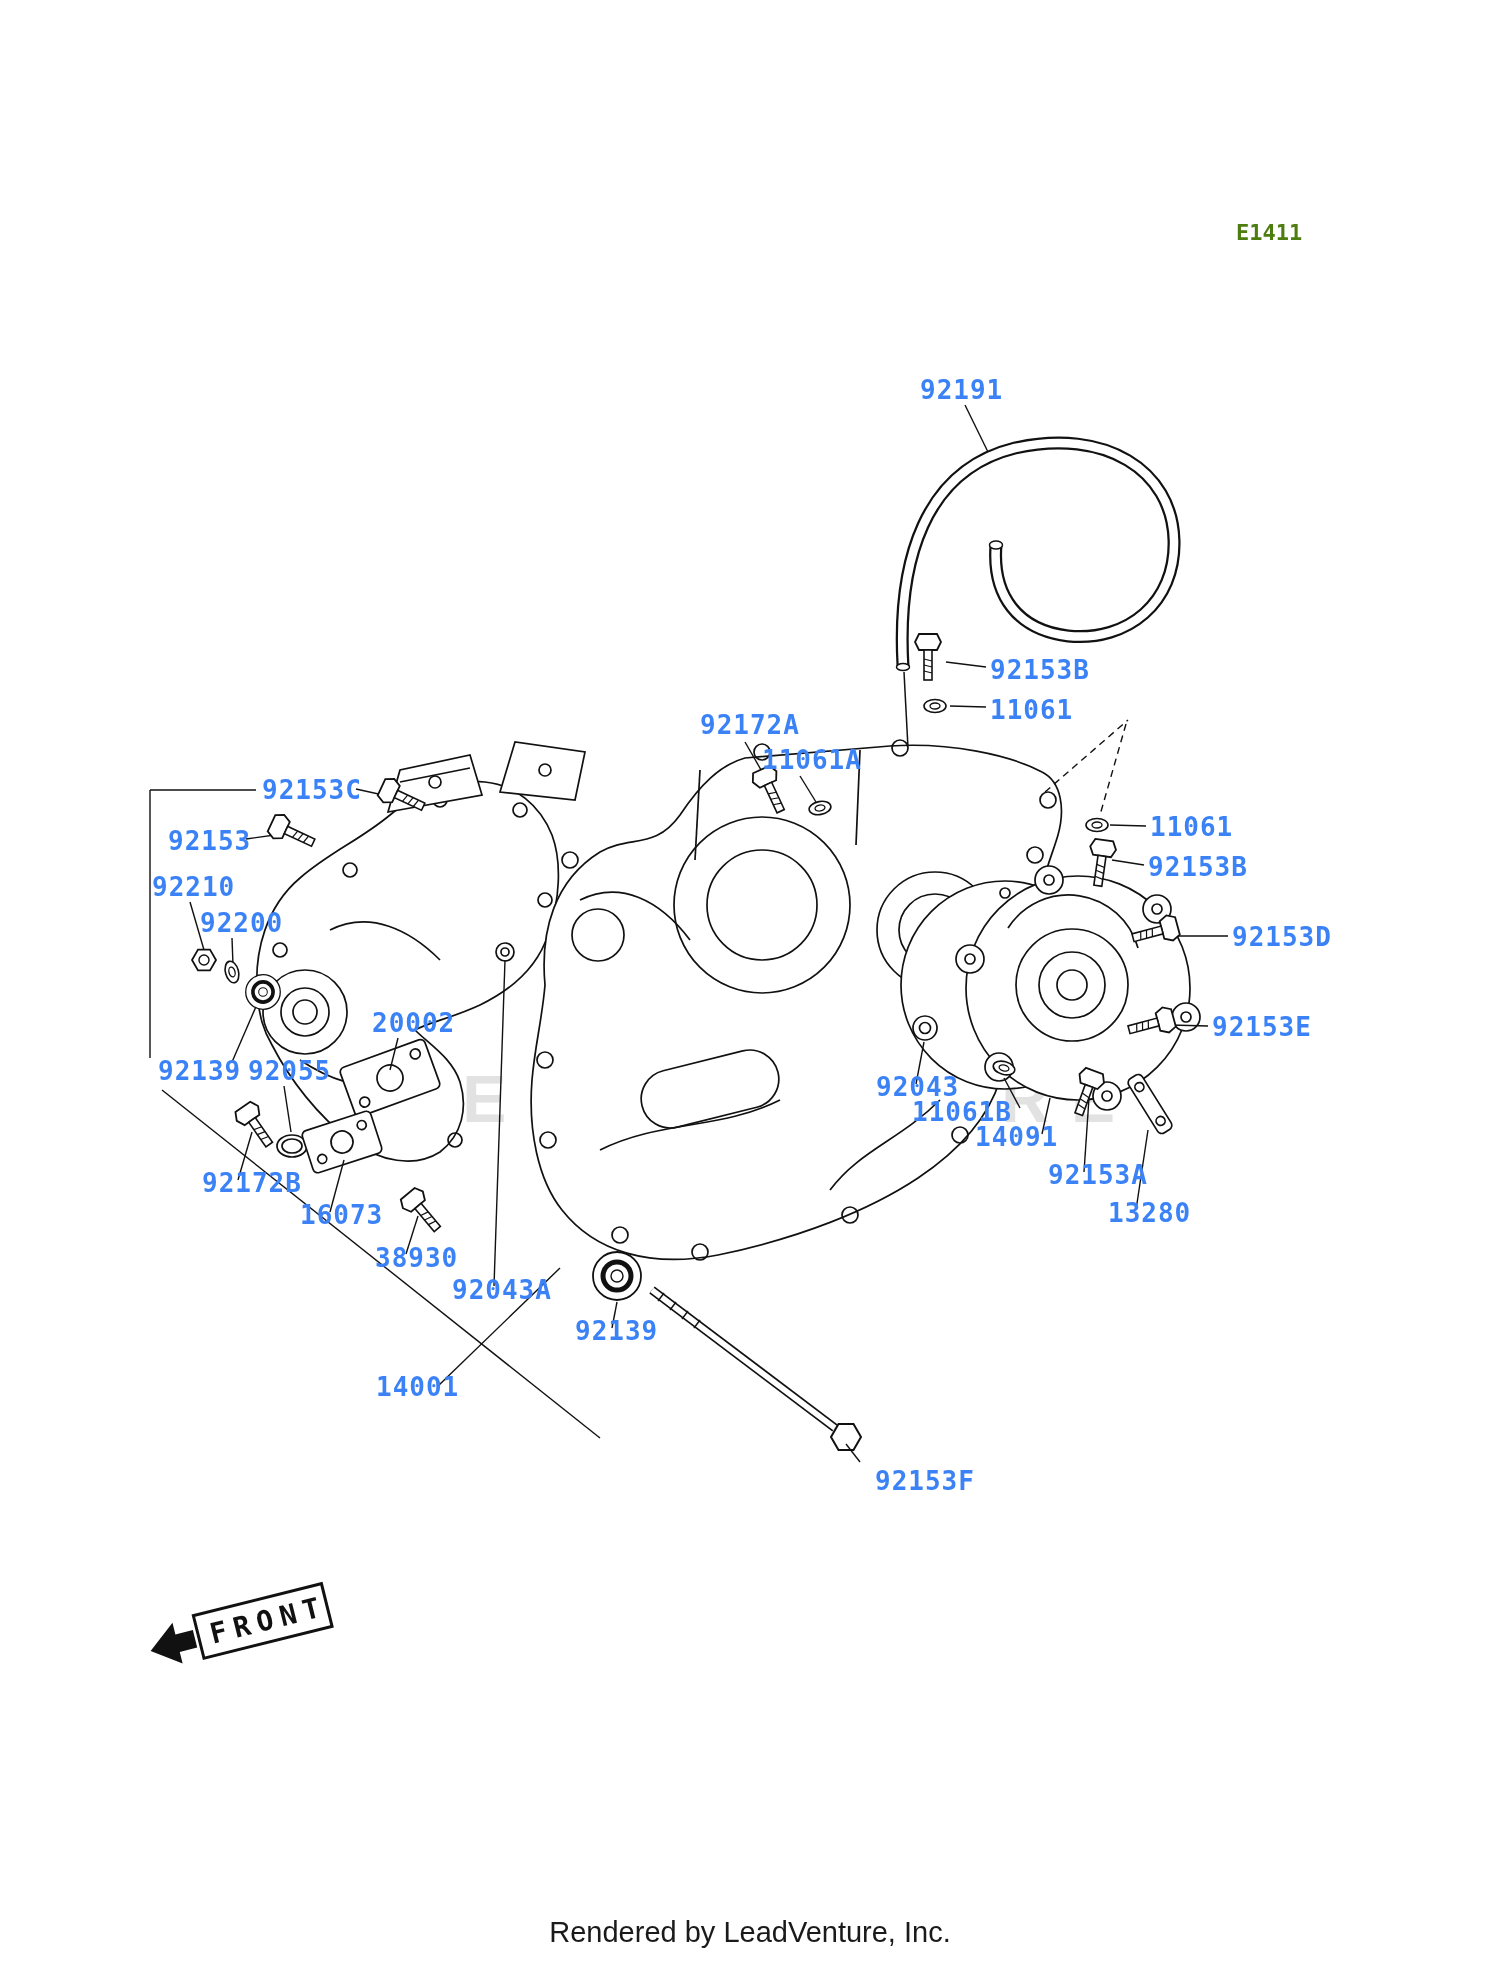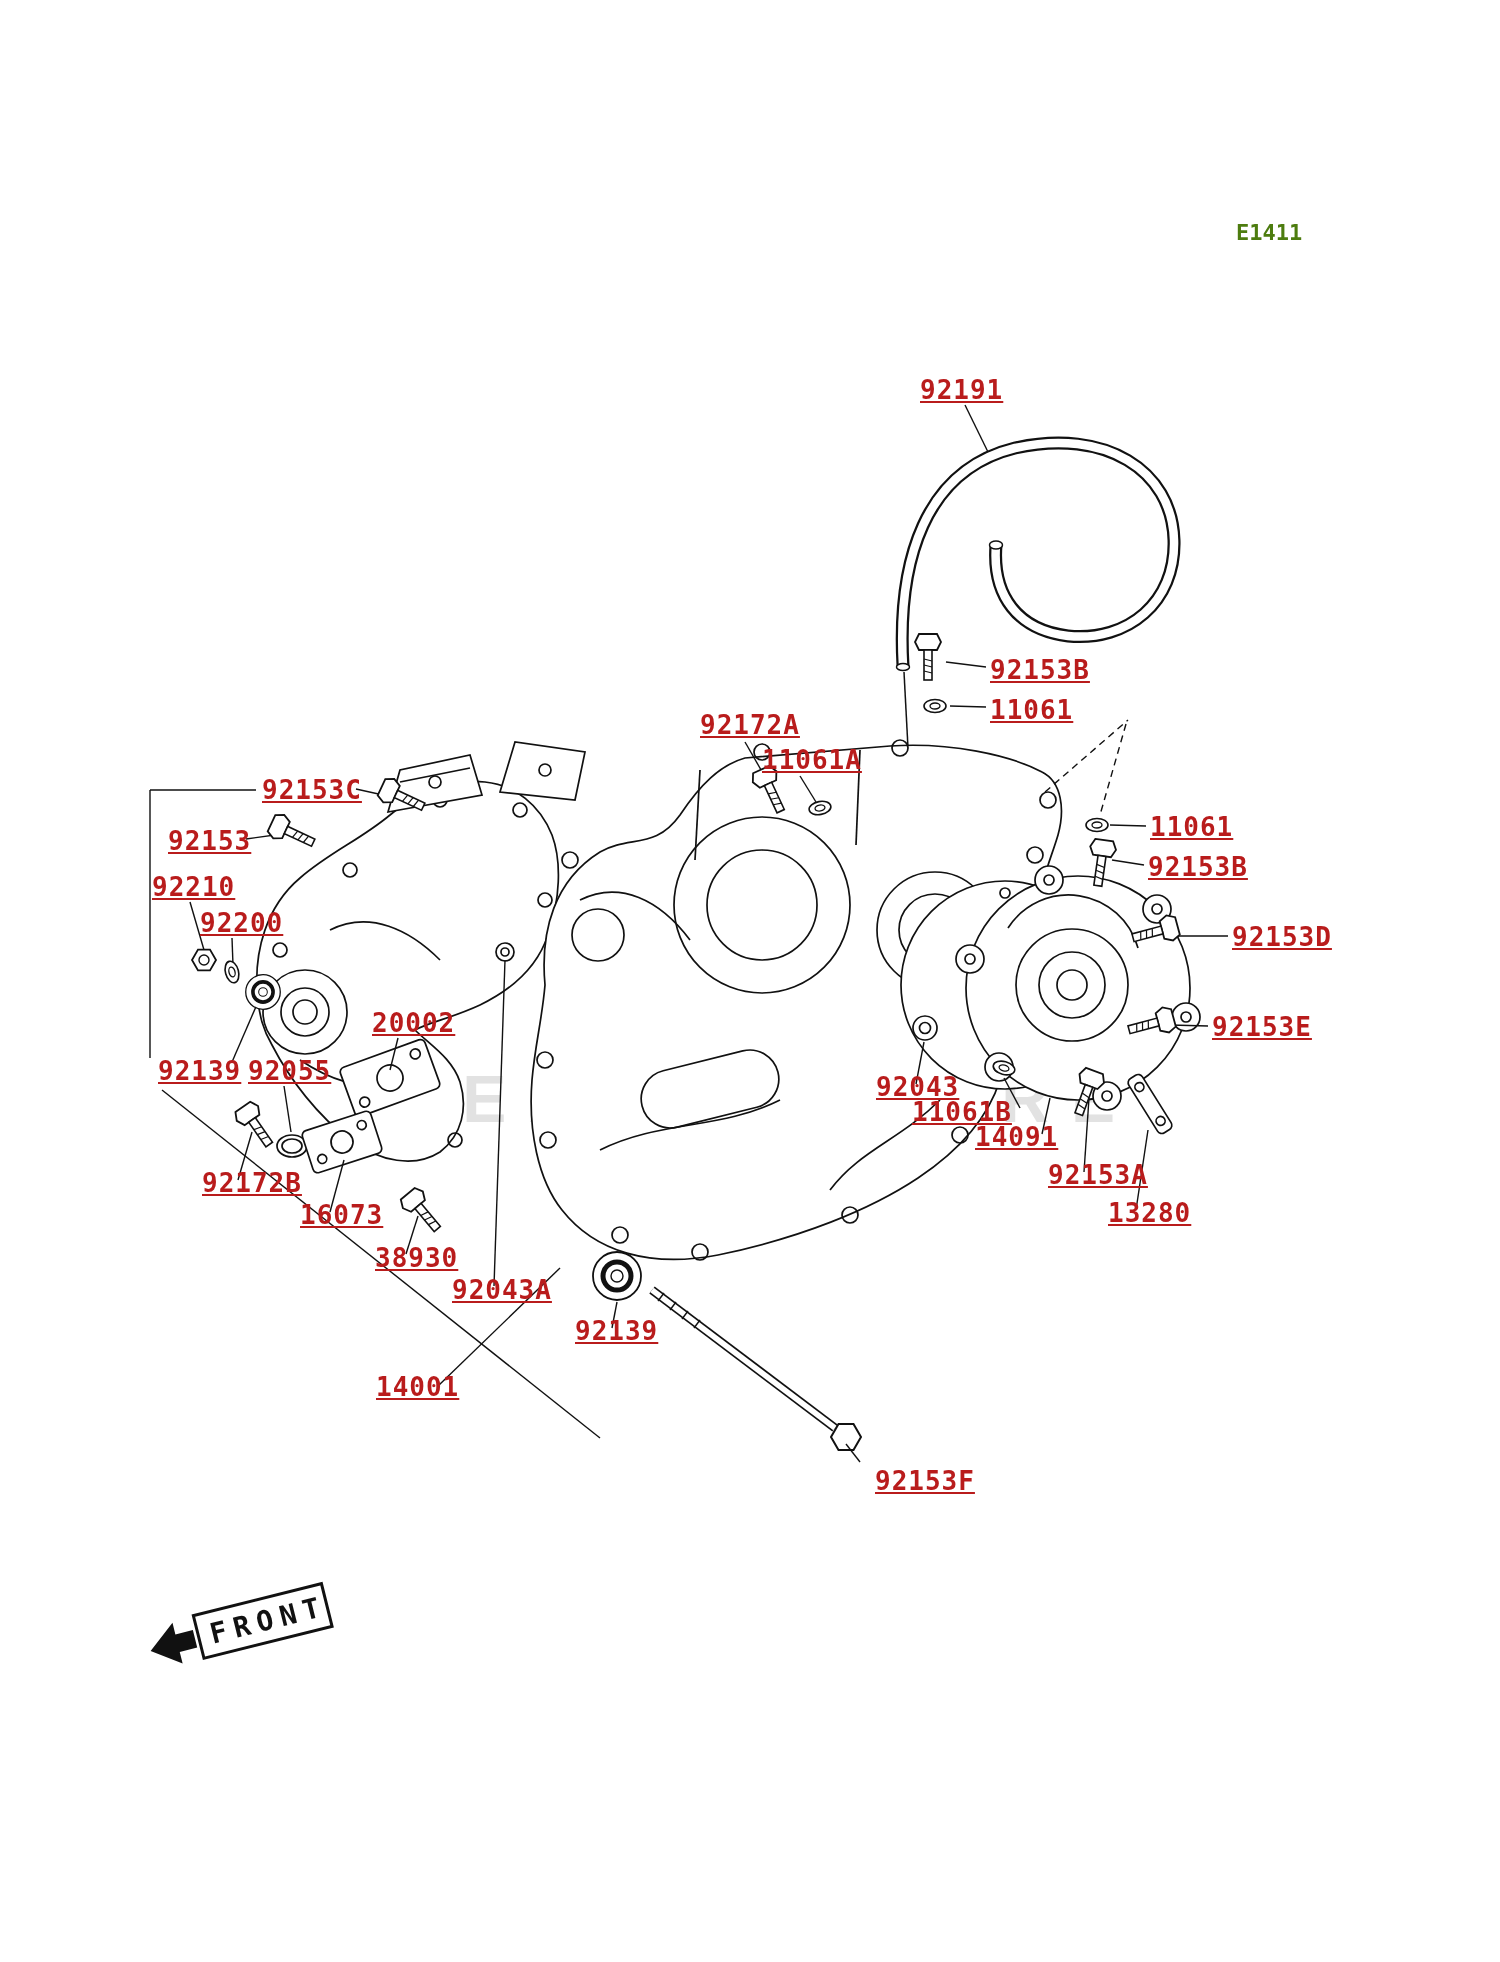--- a/index.html
+++ b/index.html
@@ -7,24 +7,23 @@
     position:relative;
     width:1500px;height:1962px;
     background:#ffffff;
     font-family:"DejaVu Sans Mono",monospace;
     overflow:hidden;
   }
   .art{position:absolute;left:0;top:0;width:1500px;height:1962px;}
   .plabel{
     position:absolute;
     font:bold 26px "DejaVu Sans Mono",monospace;
-    color:#b91c1c;
+    color:#3b82f6;
     white-space:nowrap;
     letter-spacing:1px;
-    text-decoration:underline;
   }
   .diagram-code{
     position:absolute;left:1236px;top:220px;
     font:bold 22px "DejaVu Sans Mono",monospace;color:#4d7c0f;
   }
   .footer-credit{
     position:absolute;left:0;right:0;top:1916px;
     text-align:center;
     font:29px "Liberation Sans",sans-serif;color:#1a1a1a;
   }
@@ -269,13 +268,14 @@
     <div class="plabel" style="left:1108px;top:1198px">13280</div>
     <div class="plabel" style="left:375px;top:1243px">38930</div>
     <div class="plabel" style="left:452px;top:1275px">92043A</div>
     <div class="plabel" style="left:575px;top:1316px">92139</div>
     <div class="plabel" style="left:376px;top:1372px">14001</div>
     <div class="plabel" style="left:875px;top:1466px">92153F</div>
   </div>
 
   <div class="diagram-code">E1411</div>
 
+  <div class="footer-credit">Rendered by LeadVenture, Inc.</div>
 </div>
 
 </body></html>

